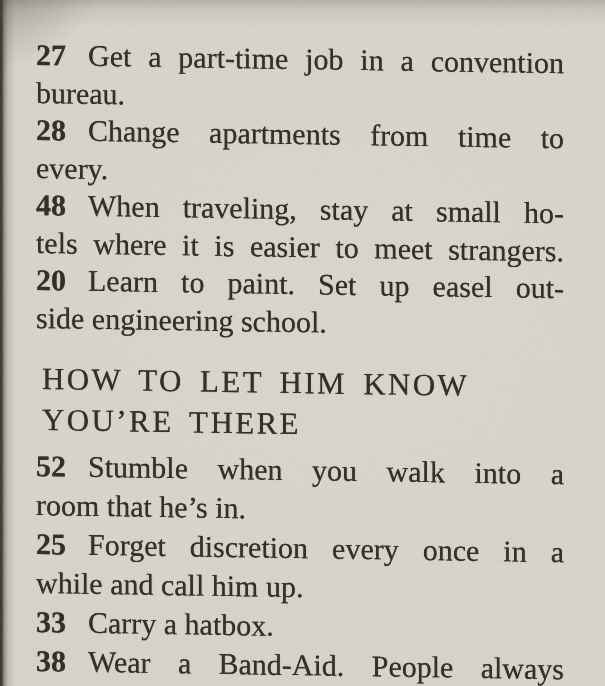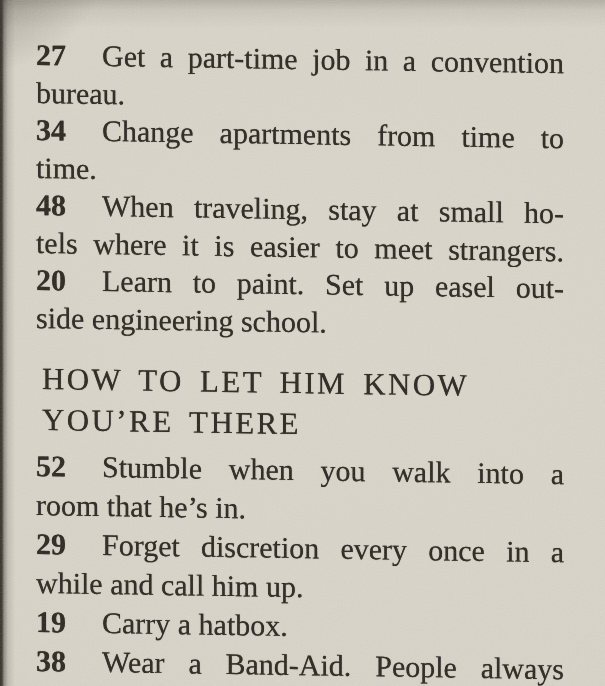--- a/index.html
+++ b/index.html
@@ -15,64 +15,64 @@
   }
   .text-block {
     position: absolute; left: 36px; top: 36px; width: 528px;
     transform: skewY(0.9deg); transform-origin: 0 0;
     text-shadow: 0 0 0.7px rgba(44, 40, 34, 0.85);
   }
   .list { font-size: 30px; line-height: 37.5px; }
   .list2 { line-height: 39px; margin-top: 6px; }
   .line { text-align: left; white-space: normal; }
   .line.j { text-align: justify; text-align-last: justify; }
-  .num { font-weight: bold; margin-right: 36px; }
+  .num { font-weight: bold; margin-right: 22px; }
   .heading {
     margin: 22px 0 0 6px; font-size: 31px; line-height: 41px;
     font-weight: normal; letter-spacing: 2.4px; word-spacing: 6px;
   }
   .hline { text-align: left; }
   .grain {
     position: absolute; left: 0; top: 0; width: 605px; height: 686px;
     mix-blend-mode: soft-light; opacity: 0.55; pointer-events: none;
   }
 </style>
 </head>
 <body>
 
 <div class="photo">
   <div class="text-block">
 
     <section class="list">
       <div class="line j"><span class="num">27</span><span class="txt">Get a part-time job in a convention</span></div>
       <div class="line"><span class="txt">bureau.</span></div>
 
-      <div class="line j"><span class="num">34</span><span class="txt">Change apartments from time to</span></div>
-      <div class="line"><span class="txt">time.</span></div>
+      <div class="line j"><span class="num">28</span><span class="txt">Change apartments from time to</span></div>
+      <div class="line"><span class="txt">every.</span></div>
 
       <div class="line j"><span class="num">48</span><span class="txt">When traveling, stay at small ho-</span></div>
       <div class="line j"><span class="txt">tels where it is easier to meet strangers.</span></div>
 
       <div class="line j"><span class="num">20</span><span class="txt">Learn to paint. Set up easel out-</span></div>
       <div class="line"><span class="txt">side engineering school.</span></div>
     </section>
 
     <h1 class="heading">
       <div class="hline">HOW TO LET HIM KNOW</div>
       <div class="hline">YOU’RE THERE</div>
     </h1>
 
     <section class="list list2">
       <div class="line j"><span class="num">52</span><span class="txt">Stumble when you walk into a</span></div>
       <div class="line"><span class="txt">room that he’s in.</span></div>
 
-      <div class="line j"><span class="num">29</span><span class="txt">Forget discretion every once in a</span></div>
+      <div class="line j"><span class="num">25</span><span class="txt">Forget discretion every once in a</span></div>
       <div class="line"><span class="txt">while and call him up.</span></div>
 
-      <div class="line"><span class="num">19</span><span class="txt">Carry a hatbox.</span></div>
+      <div class="line"><span class="num">33</span><span class="txt">Carry a hatbox.</span></div>
 
       <div class="line j"><span class="num">38</span><span class="txt">Wear a Band-Aid. People always</span></div>
     </section>
 
   </div>
 
   <svg class="grain" width="605" height="686" xmlns="http://www.w3.org/2000/svg">
     <filter id="gr">
       <feTurbulence type="fractalNoise" baseFrequency="0.75" numOctaves="2" stitchTiles="stitch"></feTurbulence>
       <feColorMatrix type="saturate" values="0"></feColorMatrix>

